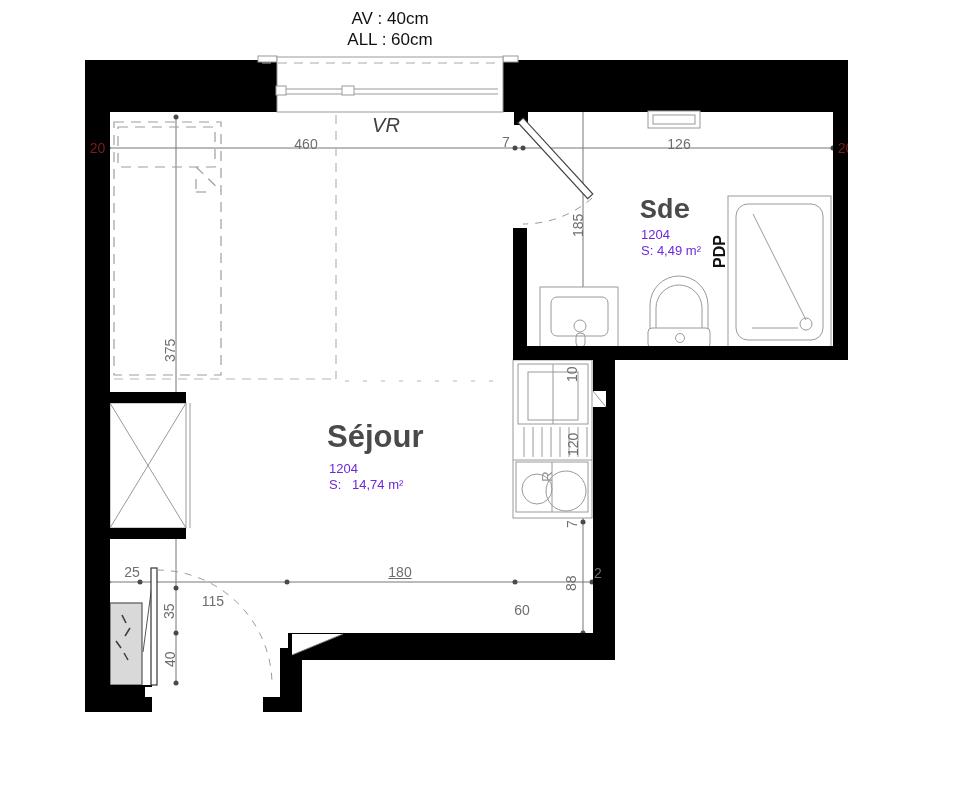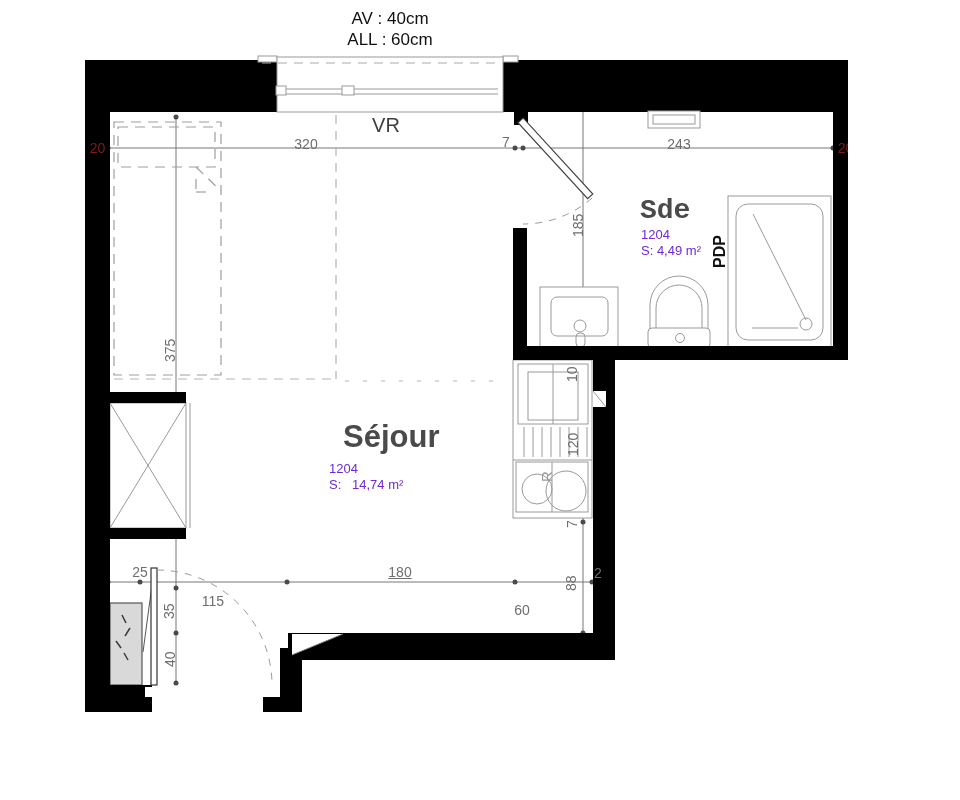--- a/index.html
+++ b/index.html
@@ -179,44 +179,44 @@
       <rect x="272" y="687" width="8" height="10" fill="#fff"></rect>
       <polygon points="292,634 343,634 292,655" fill="#fff"></polygon>
       <line x1="292" y1="655" x2="343" y2="634" stroke="#777" stroke-width="1"></line>
     </g>
   </svg>
 
   <div class="txt hdr" style="left:322px;top:8px;">
     <div>AV : 40cm</div>
     <div>ALL : 60cm</div>
   </div>
-  <div class="txt vr" style="left:361px;top:114px;">VR</div>
+  <div class="txt vr" style="left:361px;top:114px;font-style:italic;">VR</div>
 
   <div class="txt dim dim-on-wall ctr" style="left:86px;top:140px;width:23px;">20</div>
-  <div class="txt dim ctr" style="left:287px;top:136px;width:38px;">320</div>
+  <div class="txt dim ctr" style="left:287px;top:136px;width:38px;">460</div>
   <div class="txt dim ctr" style="left:499px;top:134px;width:14px;">7</div>
-  <div class="txt dim ctr" style="left:659px;top:136px;width:40px;">243</div>
+  <div class="txt dim ctr" style="left:659px;top:136px;width:40px;">126</div>
   <div class="txt dim dim-on-wall ctr" style="left:834px;top:140px;width:23px;">20</div>
 
   <div class="txt dim vdim" style="left:162px;top:362px;">375</div>
   <div class="txt dim vdim" style="left:570px;top:237px;">185</div>
   <div class="txt dim vdim" style="left:564px;top:382px;">10</div>
   <div class="txt dim vdim" style="left:565px;top:456px;">120</div>
   <div class="txt dim vdim" style="left:564px;top:528px;">7</div>
   <div class="txt dim vdim" style="left:563px;top:591px;">88</div>
   <div class="txt dim" style="left:594px;top:565px;">2</div>
   <div class="txt dim vdim" style="left:161px;top:619px;">35</div>
   <div class="txt dim vdim" style="left:162px;top:667px;">40</div>
 
-  <div class="txt dim ctr" style="left:128px;top:564px;width:24px;">25</div>
+  <div class="txt dim ctr" style="left:120px;top:564px;width:24px;">25</div>
   <div class="txt dim ctr" style="left:195px;top:593px;width:36px;">115</div>
   <div class="txt dim ctr" style="left:382px;top:564px;width:36px;text-decoration:underline;">180</div>
   <div class="txt dim ctr" style="left:509px;top:564px;width:26px;margin-top:38px;">60</div>
 
-  <div class="txt room-name" style="left:327px;top:419px;font-size:31px;margin-left:16px;">Séjour</div>
+  <div class="txt room-name" style="left:327px;top:419px;font-size:31px;">Séjour</div>
   <div class="txt room-sub" style="left:329px;top:461px;">1204</div>
   <div class="txt room-sub" style="left:329px;top:477px;">S:</div>
   <div class="txt room-sub" style="left:352px;top:477px;">14,74 m²</div>
 
   <div class="txt room-name" style="left:640px;top:195px;font-size:28px;font-family:Liberation Mono, monospace;">Sde</div>
   <div class="txt room-sub" style="left:641px;top:227px;">1204</div>
   <div class="txt room-sub" style="left:641px;top:243px;">S: 4,49 m²</div>
   <div class="txt pdp vdim" style="left:711px;top:268px;">PDP</div>
 
   <div class="txt rletter vdim" style="left:538px;top:482px;">R</div>

